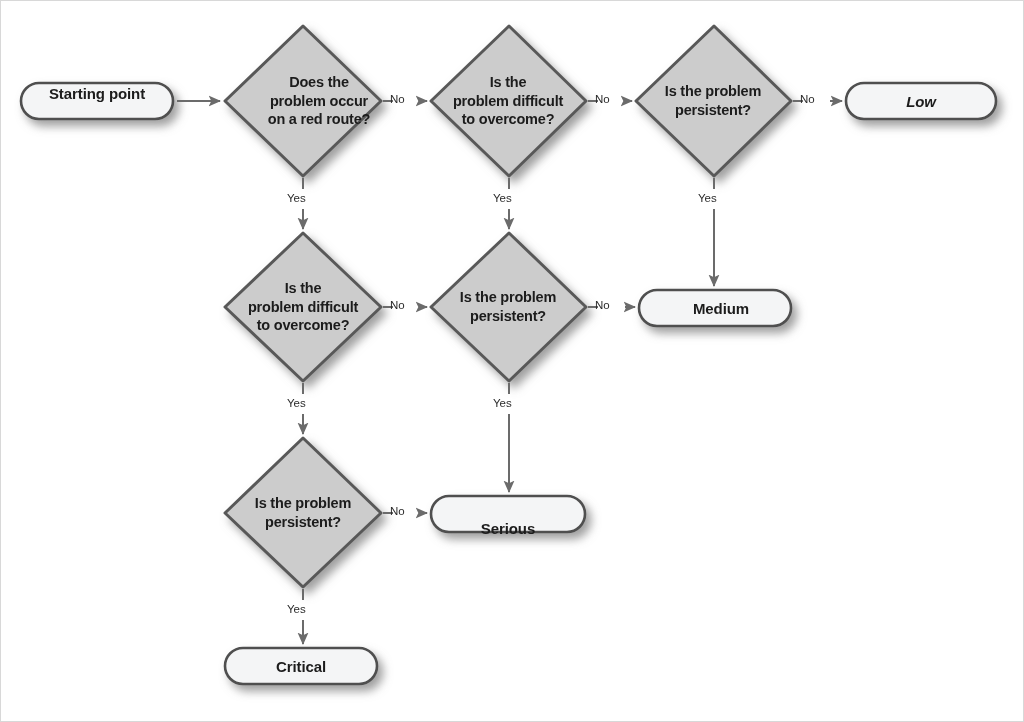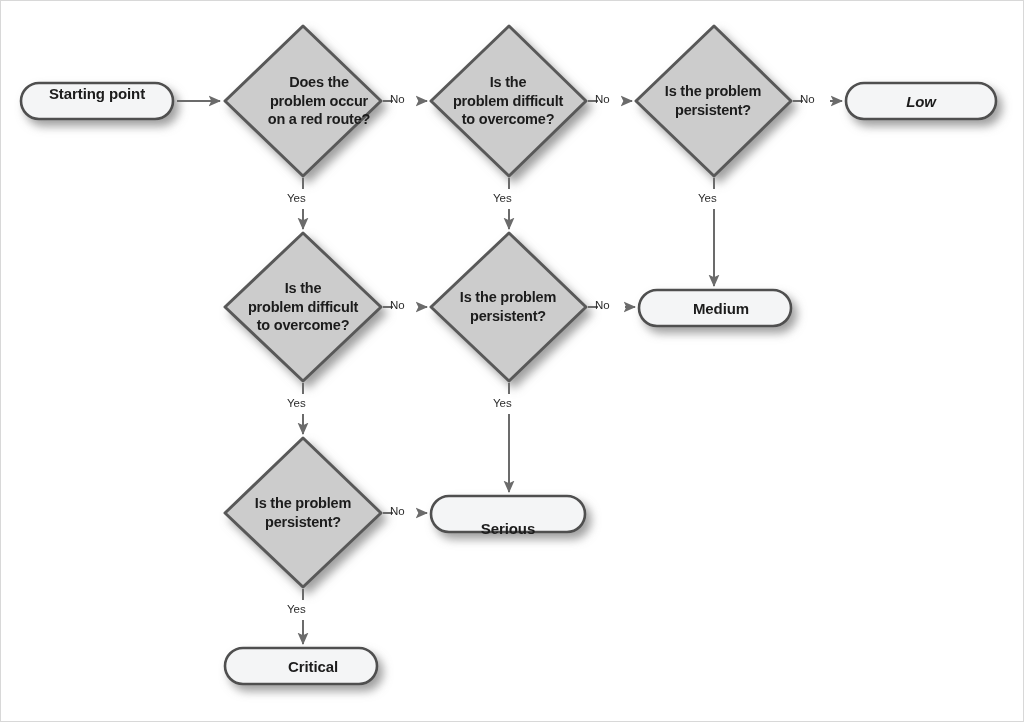--- a/index.html
+++ b/index.html
@@ -160,21 +160,21 @@
   <div class="node-label diamond-label" style="left:428px; top:269px; width:158px; height:74px;">Is the problem
 persistent?</div>
 
   <div class="node-label terminal-label" style="left:638px; top:289px; width:164px; height:36px;">Medium</div>
 
   <div class="node-label diamond-label" style="left:224px; top:475px; width:156px; height:74px;">Is the problem
 persistent?</div>
 
   <div class="node-label terminal-label" style="left:430px; top:495px; width:154px; height:36px;margin-top:14px;">Serious</div>
 
-  <div class="node-label terminal-label" style="left:224px; top:647px; width:152px; height:36px;margin-left:12px;">Critical</div>
+  <div class="node-label terminal-label" style="left:224px; top:647px; width:152px; height:36px;">Critical</div>
 
   <div class="edge-label" style="left:389px; top:92px; width:32px;">No</div>
   <div class="edge-label" style="left:594px; top:92px; width:32px;">No</div>
   <div class="edge-label" style="left:799px; top:92px; width:32px;">No</div>
 
   <div class="edge-label" style="left:286px; top:191px; width:34px;">Yes</div>
   <div class="edge-label" style="left:492px; top:191px; width:34px;">Yes</div>
   <div class="edge-label" style="left:697px; top:191px; width:34px;">Yes</div>
 
   <div class="edge-label" style="left:389px; top:298px; width:32px;">No</div>

